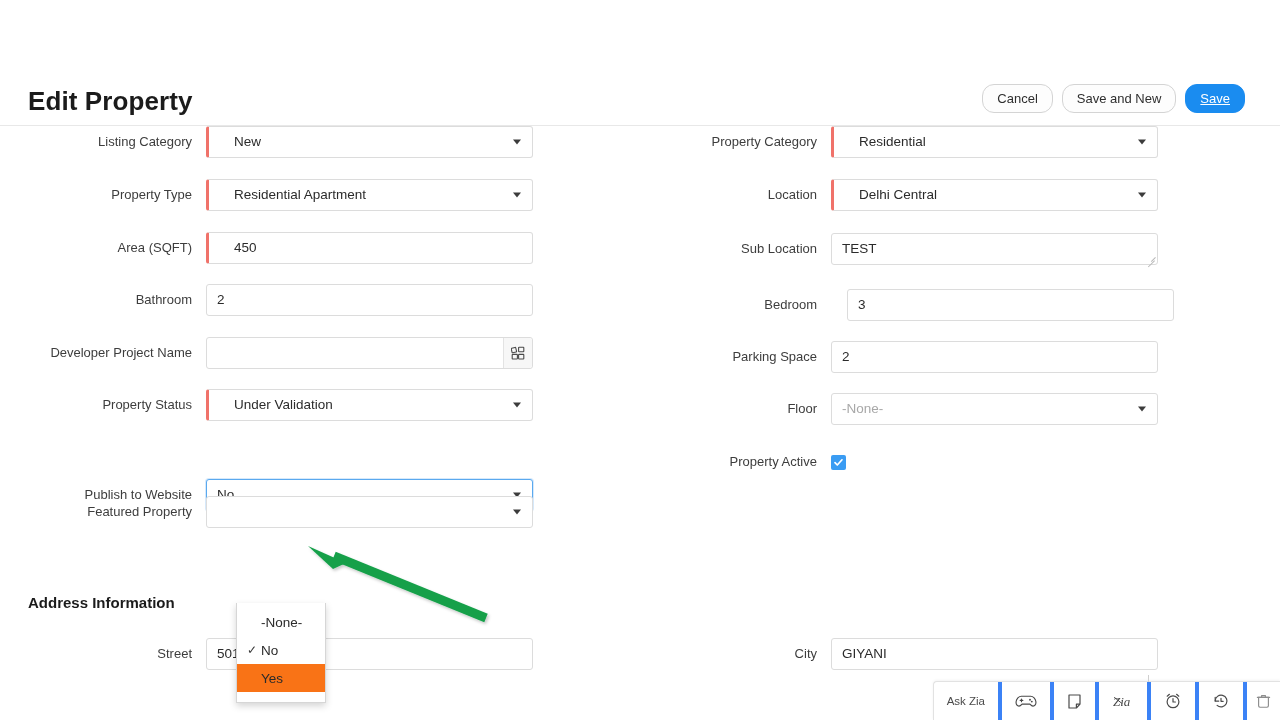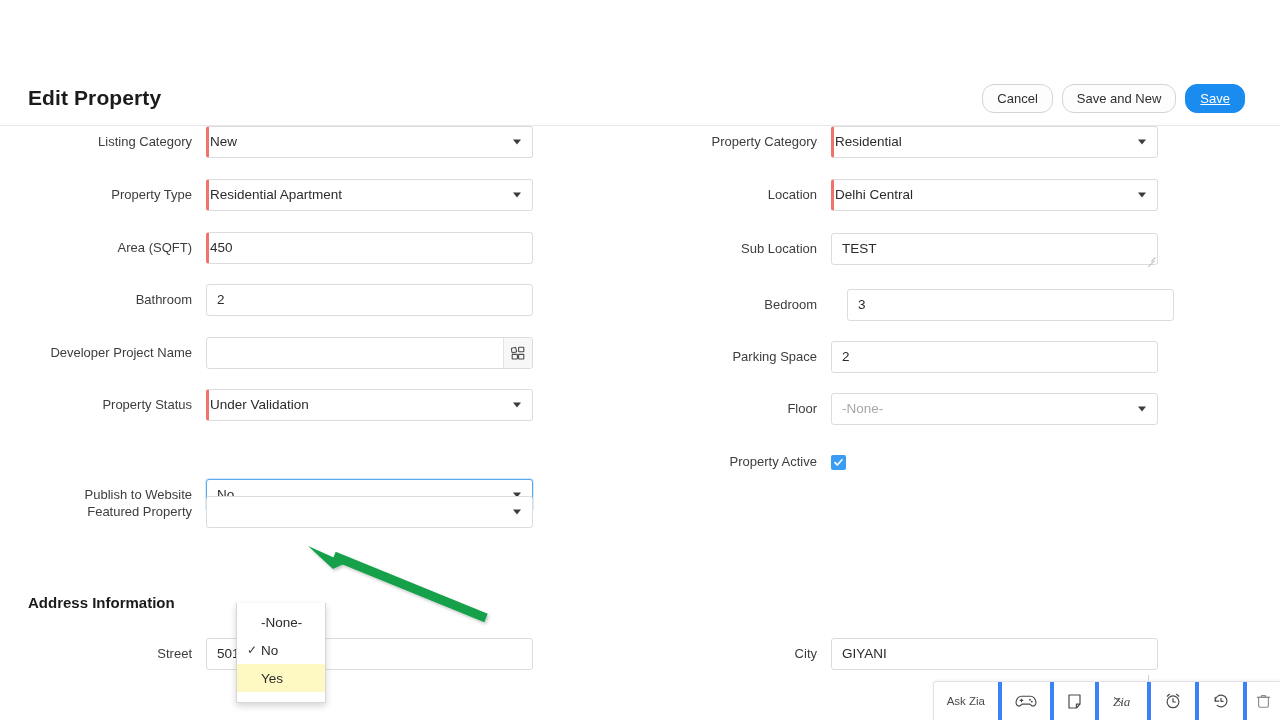--- a/index.html
+++ b/index.html
@@ -28,21 +28,21 @@
     width: 1280px;
     height: 56px;
     background: #ffffff;
     border-bottom: 1px solid #e8e8e8;
     box-sizing: border-box;
   }
   .page-title {
     position: absolute;
     left: 28px;
     top: 16px;
-    font-size: 21px;
+    font-size: 26px;
     font-weight: bold;
     color: #1b1b1b;
     letter-spacing: 0.1px;
   }
   .header-actions {
     position: absolute;
     right: 35px;
     top: 14px;
     display: flex;
     gap: 9px;
@@ -125,21 +125,21 @@
     border-radius: 3px;
     background: #ffffff;
     font-family: "Liberation Sans", sans-serif;
     font-size: 13.5px;
     color: #2b2b2b;
     padding: 0 10px;
     line-height: 30px;
     display: flex;
     align-items: center;
   }
-  .input-box.required { border-left: 3px solid #f0726a; padding-left: 1px; text-align: center; }
+  .input-box.required { border-left: 3px solid #f0726a; padding-left: 25px; text-align: center; }
   .input-box.focused  { border: 1px solid #5aa9ef; box-shadow: 0 0 0 1px rgba(90,169,239,0.25); }
   .input-box.placeholder { color: #a8a8a8; }
 
   .caret {
     position: absolute;
     right: 11px;
     top: 50%;
     transform: translateY(-50%);
     width: 0; height: 0;
     border-left: 4px solid transparent;
@@ -211,21 +211,21 @@
     height: 28px;
     display: flex;
     align-items: center;
     padding-left: 10px;
     font-size: 13.5px;
     color: #2b2b2b;
     cursor: pointer;
     white-space: nowrap;
     box-sizing: border-box;
   }
-  .dropdown-item.hovered { background: #fef9c3; }
+  .dropdown-item.hovered { background: #f97316; }
   .dd-check {
     width: 14px;
     display: inline-block;
     font-size: 12px;
     color: #3c3c3c;
     flex: none;
   }
 
   
   .section-heading {

